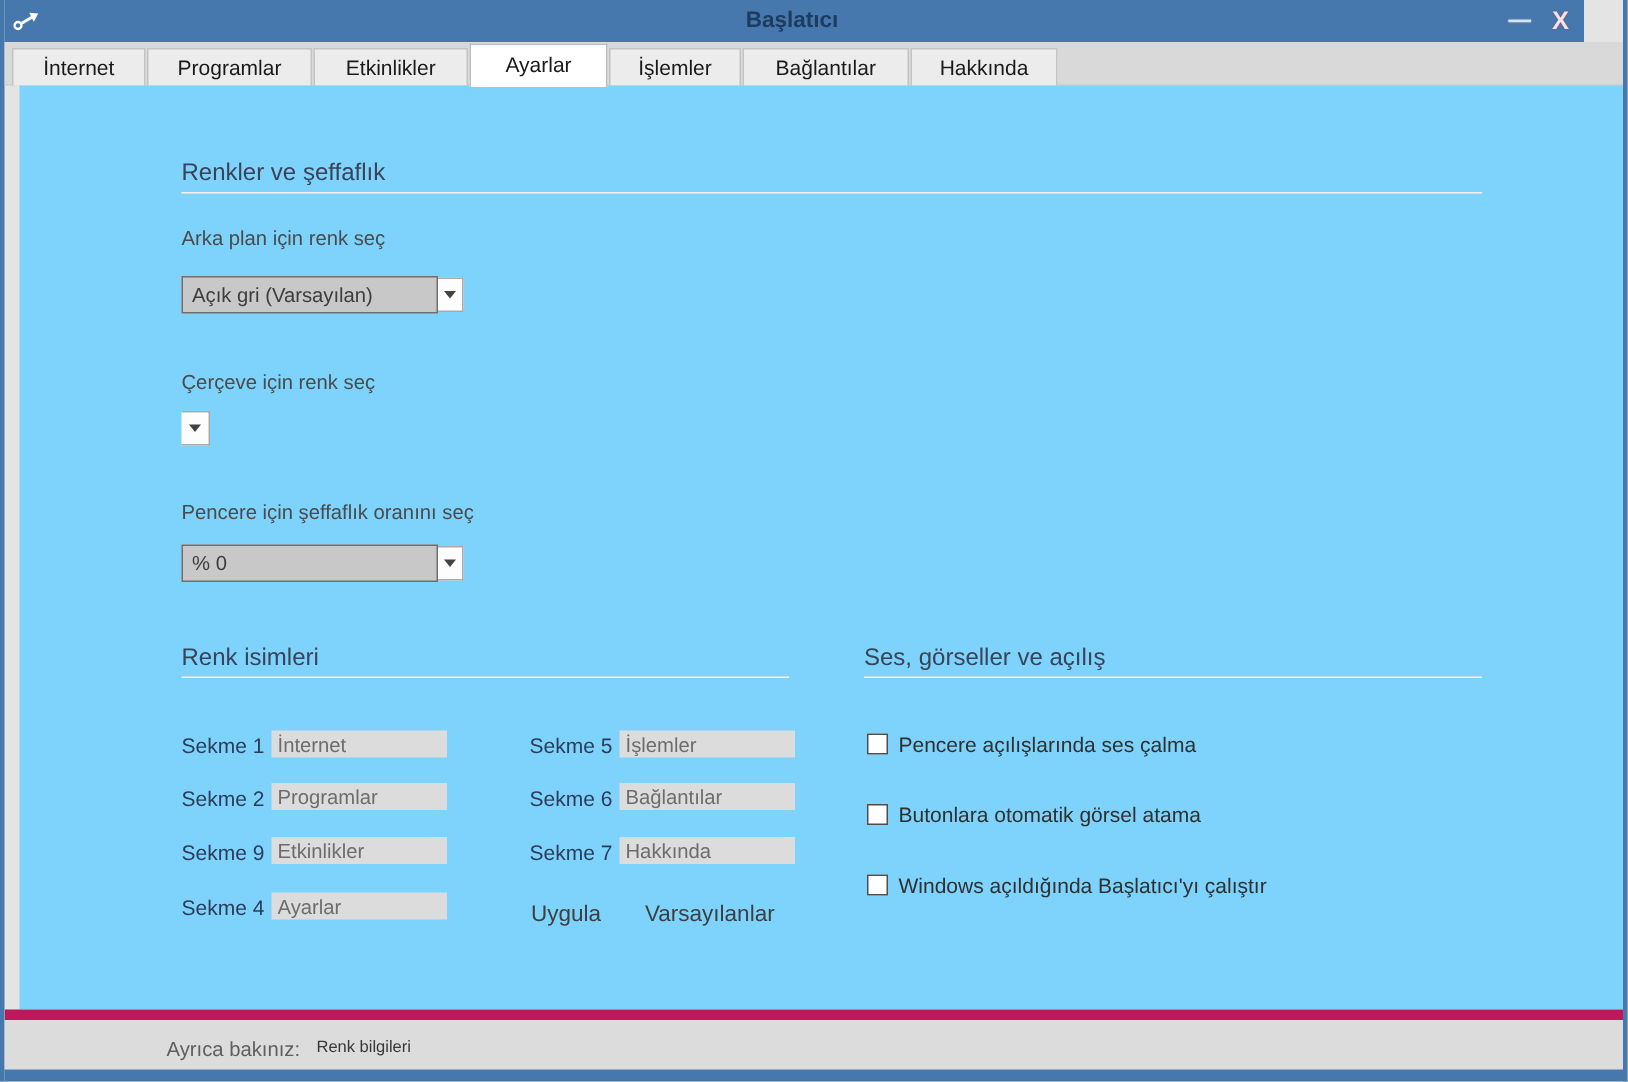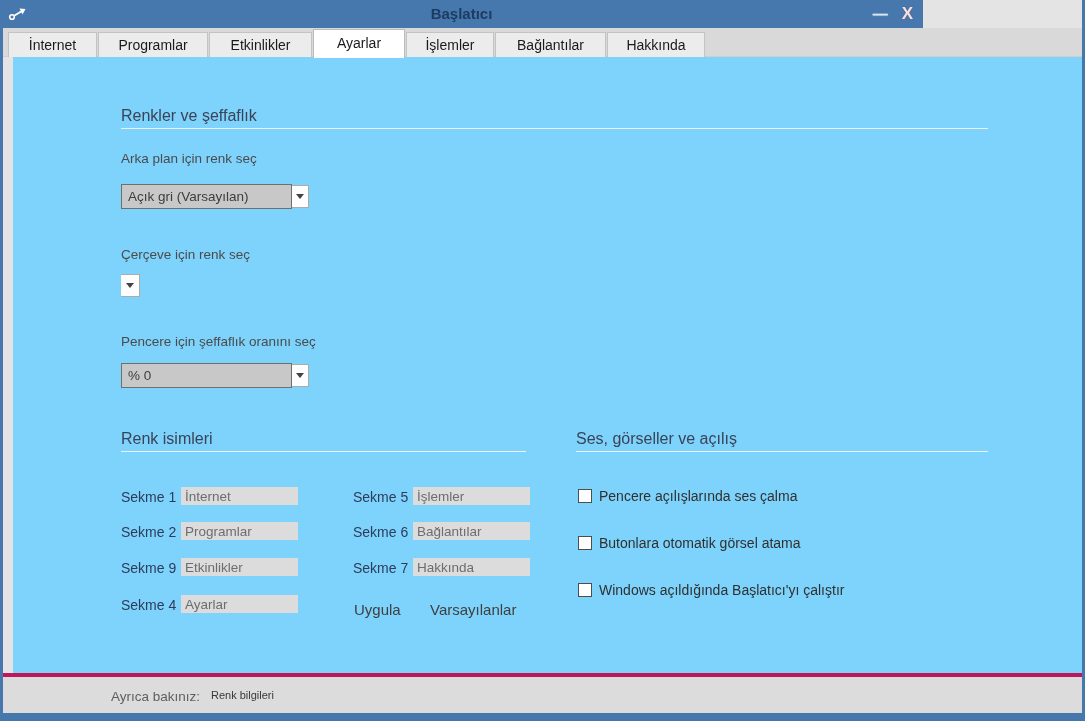--- a/index.html
+++ b/index.html
@@ -4,21 +4,21 @@
 <style>
   * { margin:0; padding:0; box-sizing:border-box; }
   html,body { background:#9a9a9a; font-family:"Liberation Sans", sans-serif; }
   .window {
     position:relative; width:1085px; height:721px;
     background:#e4e4e4; overflow:hidden;
     border-left:3px solid #4678ad; border-right:3px solid #4678ad;
   }
   
   .titlebar {
-    position:absolute; left:-3px; top:0; width:923px; height:28px;
+    position:absolute; left:-3px; top:0; width:1056px; height:28px;
     background:#4678ad; display:flex; align-items:center;
   }
   .app-icon { position:absolute; left:8px; top:4px; width:22px; height:20px; }
   .title-text {
     position:absolute; left:0; right:0; text-align:center;
     color:#1d3c62; font-size:15px; font-weight:bold; line-height:28px;
   }
   .win-controls { position:absolute; right:10px; top:0; height:28px; display:flex; align-items:center; gap:14px; }
   .btn-min { color:#d8e4f2; font-size:15px; font-weight:bold; cursor:default; line-height:28px; text-shadow:0 0 1px #ffffff; }
   .btn-close { color:#f3e3e6; font-size:17px; font-weight:bold; cursor:default; line-height:28px; text-shadow:0 0 1px #8c3a4a; }
@@ -63,21 +63,21 @@
     font-family:"Liberation Sans", sans-serif; padding:0 4px;
   }
   .flat-button { position:absolute; color:#3f3f3f; font-size:15px; cursor:default; background:none; border:none; font-family:"Liberation Sans", sans-serif; }
   
   .check-row { position:absolute; display:flex; align-items:center; }
   .check-box { width:14px; height:14px; background:#ffffff; border:1px solid #4d4d4d; margin-right:7px; }
   .check-label { color:#303030; font-size:14px; }
   
   .footer {
     position:absolute; left:0; top:673px; width:1079px; height:40px;
-    background:#dcdcdc; border-top:4px solid #be185d;
+    background:#dcdcdc; border-top:7px solid #be185d;
   }
   .footer-label { position:absolute; left:108px; top:12px; color:#5f5f5f; font-size:13.5px; }
   .footer-link  { position:absolute; left:208px; top:12px; color:#383838; font-size:11px; cursor:default; }
   .bottom-border { position:absolute; left:-3px; top:713px; width:1085px; height:8px; background:#4678ad; }
 </style>
 </head>
 <body>
 
 <div class="window">
 

